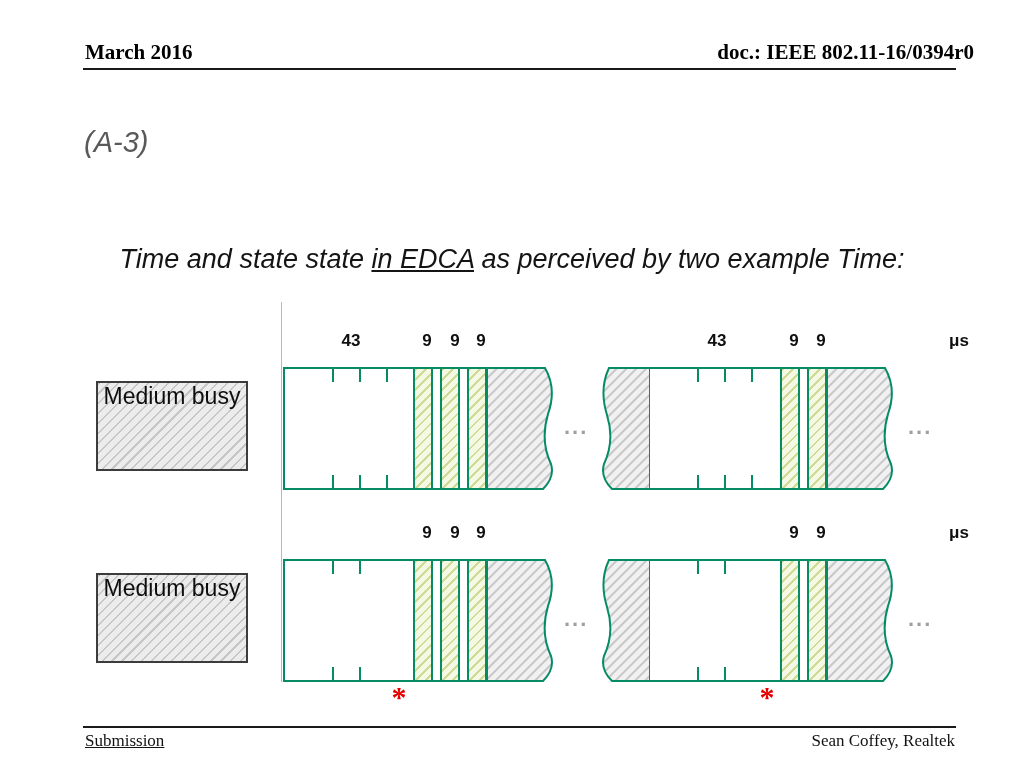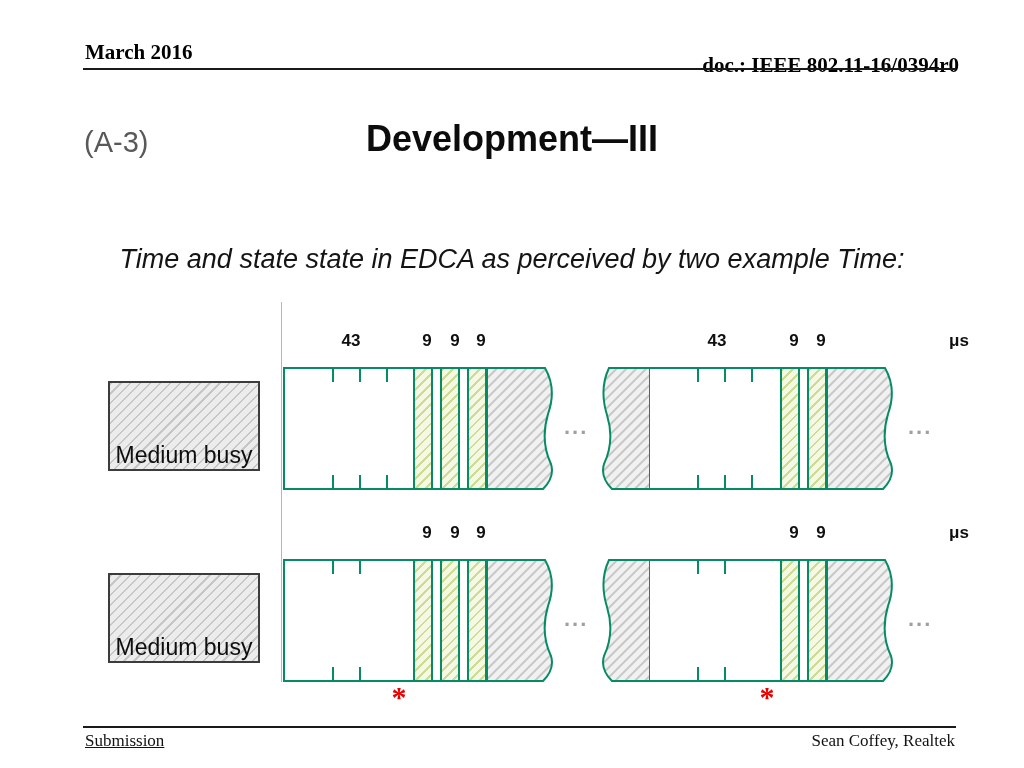--- a/index.html
+++ b/index.html
@@ -8,40 +8,40 @@
     --ink:#101010;
   }
   html,body{margin:0;padding:0;background:#ffffff;}
   .slide{
     position:relative;width:1024px;height:768px;background:#ffffff;overflow:hidden;
     font-family:"Liberation Sans",sans-serif;color:var(--ink);
   }
   
   .hdr-text{position:absolute;font-family:"Liberation Serif",serif;font-weight:bold;font-size:21px;color:#000000;white-space:nowrap;}
   .hdr-date{left:85px;top:40px;}
-  .hdr-doc{right:65px;top:40px;margin-top:13px;}
+  .hdr-doc{right:50px;top:40px;}
   .rule{position:absolute;left:83px;width:873px;height:2px;background:#1a1a1a;}
   .rule-top{top:68px;}
   .rule-bottom{top:726px;}
   .ftr-text{position:absolute;font-family:"Liberation Serif",serif;font-size:17px;color:#121212;white-space:nowrap;}
   .ftr-left{left:85px;top:731px;text-decoration:underline;}
   .ftr-center{left:0;right:0;top:731px;text-align:center;}
   .ftr-right{right:69px;top:731px;text-align:center;}
   
-  .side-label{position:absolute;left:84px;top:126px;font-size:29px;color:#595959;}
+  .side-label{position:absolute;left:84px;top:126px;font-size:29px;color:#595959;font-style:italic;}
   .page-title{position:absolute;left:0;right:0;top:118px;text-align:center;font-size:36px;font-weight:bold;color:#0c0c0c;}
   .subtitle{position:absolute;left:0;right:0;top:244px;text-align:center;font-style:italic;font-size:27px;font-weight:500;color:#141414;}
-  .subtitle .u{}
+  .subtitle .u{text-decoration:underline;}
   
   .axis{position:absolute;left:281px;top:302px;width:1px;height:380px;background:#b8b8b8;}
   .num{position:absolute;transform:translateX(-50%);font-size:17px;font-weight:bold;color:#101010;white-space:nowrap;}
   .num.red{color:var(--red);margin-top:48px;}
   .medium{
-    position:absolute;left:108px;width:152px;height:90px;box-sizing:border-box;
-    border:2px solid #3c3c3c;display:flex;align-items:flex-end;justify-content:center;
+    position:absolute;left:96px;width:152px;height:90px;box-sizing:border-box;
+    border:2px solid #3c3c3c;display:flex;align-items:flex-start;justify-content:center;
     background:repeating-linear-gradient(135deg,#c6c6c6 0 1.5px,#ececec 1.5px 7px);
   }
   .medium span{font-size:23px;color:#0e0e0e;}
   .grp{position:absolute;height:123px;display:flex;}
   .wait{width:130px;box-sizing:border-box;background:#ffffff;border:2px solid var(--green);border-right:none;position:relative;}
   .wait.noleft{border-left:none;}
   .slotcol{width:20px;box-sizing:border-box;border:2px solid var(--green);
     background:repeating-linear-gradient(135deg,#ccdb96 0 1.8px,#f5f8e2 1.8px 7px);}
   .gapcol{width:7px;box-sizing:border-box;border-top:2px solid var(--green);border-bottom:2px solid var(--green);background:#ffffff;}
   .torn{display:block;height:123px;flex:none;}
@@ -63,21 +63,20 @@
   </defs>
 </svg>
 
 <div class="slide">
 
   <div class="hdr-text hdr-date">March 2016</div>
   <div class="hdr-text hdr-doc">doc.: IEEE 802.11-16/0394r0</div>
   <div class="rule rule-top"></div>
 
   <div class="side-label">(A-3)</div>
-  <div class="page-title">Development—III</div>
   <div class="subtitle"><span>Time and state state </span><span class="u">in EDCA</span><span> as perceived by two example Time:</span></div>
 
   <div class="axis"></div>
 
   <span class="num" style="left:351px;top:331px;">43</span>
   <span class="num" style="left:427px;top:331px;">9</span>
   <span class="num" style="left:455px;top:331px;">9</span>
   <span class="num" style="left:481px;top:331px;">9</span>
   <span class="num" style="left:717px;top:331px;">43</span>
   <span class="num" style="left:794px;top:331px;">9</span>

